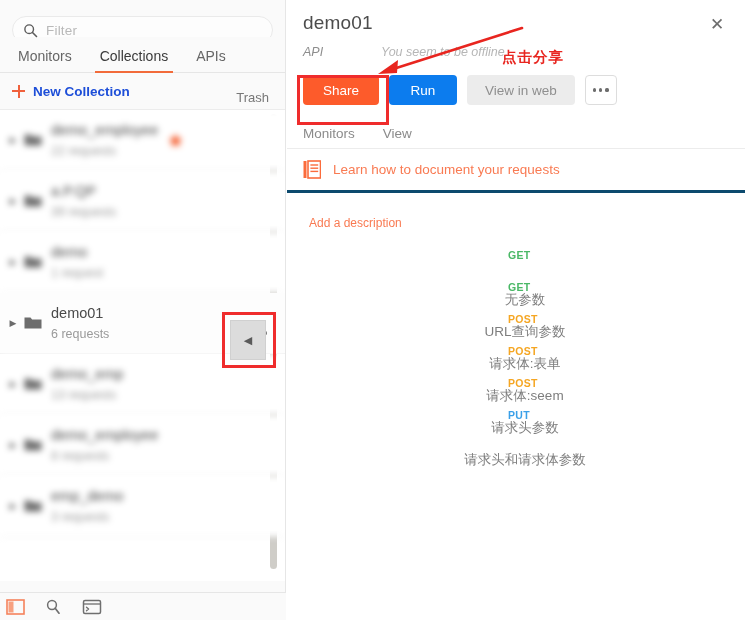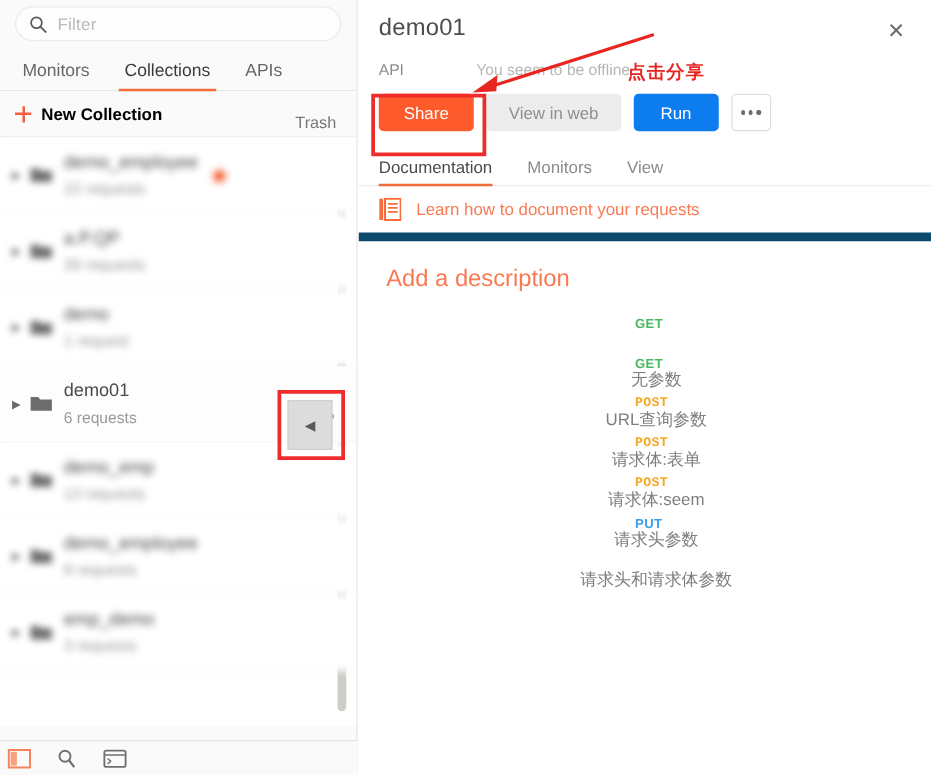--- a/index.html
+++ b/index.html
@@ -17,21 +17,21 @@
 
   
   .sidebar {
     position: absolute; left: 0; top: 0;
     width: 286px; height: 620px;
     background: #fafafa;
     border-right: 1px solid #e6e6e6;
   }
   .filter-wrap {
     height: 37px;
-    padding: 5px 12px 0 12px;
+    padding: 16px 12px 0 12px;
     background: #fafafa;
   }
   .filter-box {
     display: flex; align-items: center;
     height: 28px;
     border: 1px solid #eaeaea;
     border-radius: 14px;
     background: #fdfdfd;
     padding: 0 10px;
   }
@@ -63,21 +63,21 @@
 
   .newrow {
     display: flex; align-items: center; justify-content: space-between;
     height: 37px;
     padding: 0 16px 0 12px;
     background: #fafafa;
     border-bottom: 1px solid #ececec;
   }
   .newcol {
     display: flex; align-items: center;
-    color: #000000; font-size: 13.5px; font-weight: 600;
+    color: #1d4ed8; font-size: 13.5px; font-weight: 600;
   }
   .plus-icon {
     display: inline-block; width: 13px; height: 13px;
     position: relative; margin-right: 8px;
   }
   .plus-icon::before, .plus-icon::after {
     content: ""; position: absolute; background: #f0613c;
   }
   .plus-icon::before { left: 0; right: 0; top: 5.5px; height: 2.2px; }
   .plus-icon::after { top: 0; bottom: 0; left: 5.5px; width: 2.2px; }
@@ -170,22 +170,22 @@
   }
   .rp-header { position: relative; padding: 12px 16px 0 16px; }
   .rp-title { font-size: 19px; color: #4c4c4c; font-weight: 400; letter-spacing: .2px; }
   .close-x {
     position: absolute; right: 17px; top: 13px;
     width: 22px; height: 22px;
     display: flex; align-items: center; justify-content: center;
     color: #6d6d6d; font-size: 17px; line-height: 1;
   }
   .rp-sub {
-    display: flex; align-items: flex-end;
-    margin-top: 11px; height: 18px;
+    display: flex; align-items: flex-start;
+    margin-top: 11px; height: 18px; font-style: italic;
   }
   .rp-api { font-size: 12.5px; color: #8d8d8d; width: 78px; }
   .rp-offline { font-size: 12.5px; color: #b6b6b6; }
 
   .btnrow {
     display: flex; align-items: center; gap: 10px;
     margin-top: 12px;
   }
   .btn {
     height: 30px; border-radius: 4px;
@@ -228,37 +228,37 @@
   .rp-tab.active { color: #4a4a4a; }
   .rp-tab.active::after {
     content: ""; position: absolute;
     left: 0; right: 14px; bottom: -1px; height: 2.5px;
     background: #f26b3a;
   }
 
   .learn-row {
     display: flex; align-items: center;
     height: 44px; padding-left: 16px;
-    border-bottom: 7px solid #0c4a6e;
+    border-bottom: 3px solid #0c4a6e;
   }
   .book-icon { width: 18px; height: 19px; flex: 0 0 18px; margin-right: 12px; }
   .learn-text { color: #f97a52; font-size: 13.5px; }
 
   .desc-row { padding: 20px 0 0 22px; }
-  .desc-link { color: #f97a52; font-size: 19px; }
+  .desc-link { color: #f97a52; font-size: 12px; }
 
   .req-list { padding: 18px 0 0 18px; }
   .req-item { display: flex; align-items: center; height: 32px; flex-direction: column; }
   .req-method {
     width: 42px; flex: 0 0 42px;
     font-size: 10.5px; font-weight: 700; letter-spacing: .3px;
     text-align: left; padding-left: 4px;
   }
   .m-get { color: #4ab866; }
-  .m-post { color: #f5a623; font-family: Liberation Mono, monospace; }
+  .m-post { color: #f5a623; }
   .m-put { color: #3aa0e8; }
   .req-name { font-size: 13.5px; color: #7e7e7e; }
 
   
   .annot-text {
     position: absolute; left: 502px; top: 48px;
     color: #e8251f; font-size: 14.5px; font-weight: 700;
     letter-spacing: 1px;
     font-family: "DejaVu Sans", sans-serif;
     z-index: 9;
@@ -411,33 +411,32 @@
       <div class="rp-title">demo01</div>
       <div class="close-x">✕</div>
 
       <div class="rp-sub">
         <span class="rp-api">API</span>
         <span class="rp-offline">You seem to be offline.</span>
       </div>
 
       <div class="btnrow">
         <button class="btn btn-share">Share</button>
+        <button class="btn btn-run">Run</button>
         <button class="btn btn-view">View in web</button>
-        <button class="btn btn-run">Run</button>
         <button class="btn btn-more">
           <i></i>
           <i></i>
           <i></i>
         </button>
       </div>
       <div class="hl-share"></div>
     </div>
 
     <div class="rp-tabs" id="rp-tabs">
-        <div class="rp-tab active">Documentation</div>
         <div class="rp-tab">Monitors</div>
         <div class="rp-tab">View</div>
       </div>
 
     <div class="learn-row">
       <svg class="book-icon" viewBox="0 0 18 19">
         <rect x="0.5" y="1" width="3" height="17" fill="#fb6c3c"></rect>
         <rect x="5" y="1" width="12.5" height="17" fill="none" stroke="#fb6c3c" stroke-width="1.6"></rect>
         <line x1="7.4" y1="5" x2="15.2" y2="5" stroke="#fb6c3c" stroke-width="1.4"></line>
         <line x1="7.4" y1="8.2" x2="15.2" y2="8.2" stroke="#fb6c3c" stroke-width="1.4"></line>

